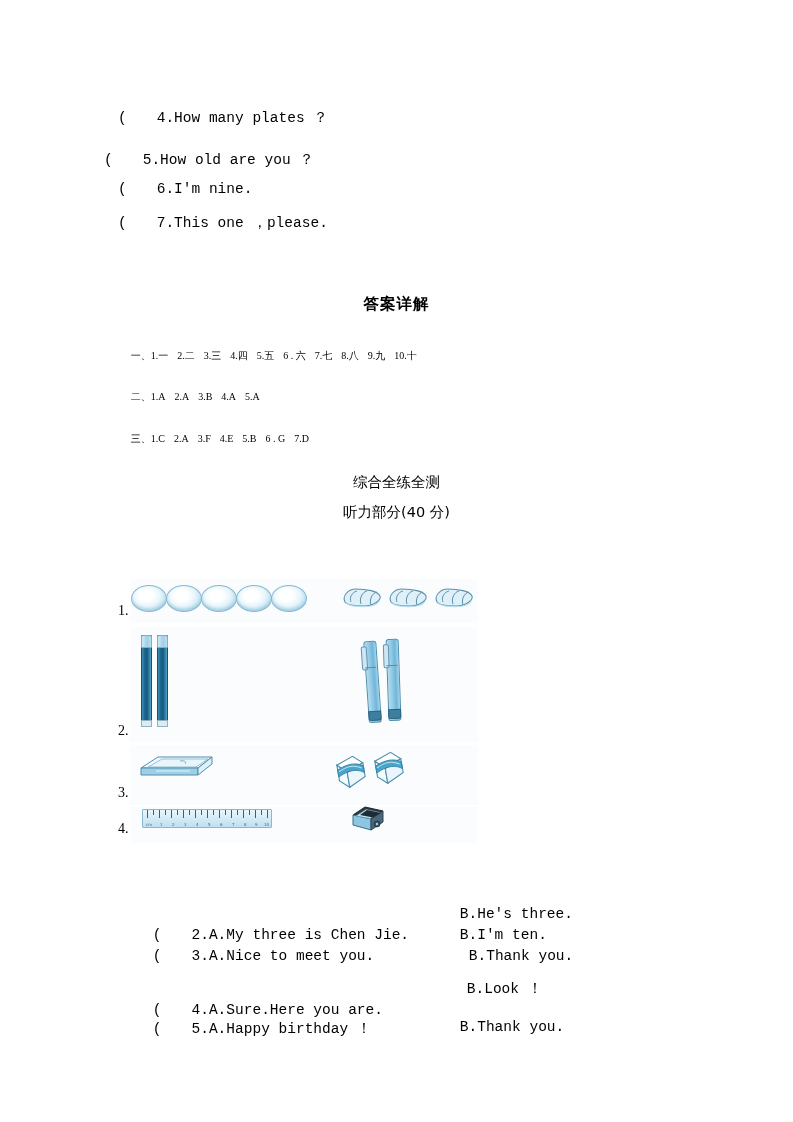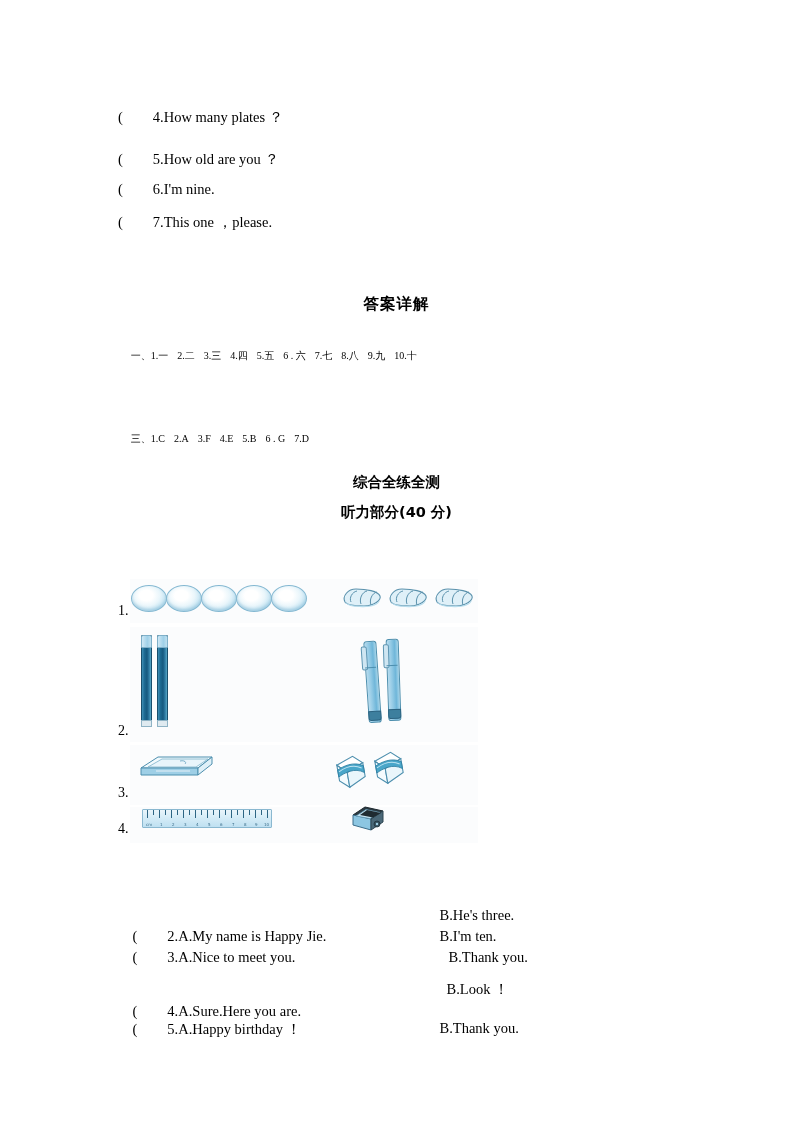--- a/index.html
+++ b/index.html
@@ -22,33 +22,32 @@
 
   
   .txt {
     position: absolute;
     white-space: pre;
     line-height: 1.1;
   }
   .cn {
     font-family: "DejaVu Sans", "Liberation Sans", sans-serif;
     font-size: 14.5px;
-    font-weight: bold;
   }
   .cn-bold {
     font-family: "DejaVu Sans", "Liberation Sans", sans-serif;
     font-size: 15.5px;
     font-weight: bold;
     letter-spacing: 1px;
   }
 
   
   .qline {
     position: absolute;
-    font-family: Liberation Serif, serif;
+    font-family: Liberation Mono, monospace;
     font-size: 14.5px;
     white-space: pre;
   }
   .paren { display: inline-block; }
   .blank-gap { display: inline-block; width: 30px; }
 
   
   .ans-row {
     position: absolute;
     white-space: pre;
@@ -219,34 +218,37 @@
   
   .sharp { position: absolute; width: 34px; height: 28px; }
 </style>
 </head>
 <body>
 
 <div class="page">
 
   <div class="qline" style="left:118px; top:108px;"><span class="paren">(</span><span class="blank-gap"></span><span>4.How many plates ？</span></div>
 
-  <div class="qline" style="left:118px; top:150px;"><span class="paren">(</span><span class="blank-gap"></span><span>5.How old are you ？</span></div>
+  <div class="qline" style="left:104px; top:150px;"><span class="paren">(</span><span class="blank-gap"></span><span>5.How old are you ？</span></div>
 
   <div class="qline" style="left:118px; top:181px;"><span class="paren">(</span><span class="blank-gap"></span><span>6.I'm nine.</span></div>
 
   <div class="qline" style="left:118px; top:213px;"><span class="paren">(</span><span class="blank-gap"></span><span>7.This one ，please.</span></div>
 
   <div class="center-head cn-bold" style="top:294px;">
     <span>答案详解</span>
   </div>
 
   <div class="ans-row" style="left:118px; top:338px;">
     <span class="lead">一、</span><span class="item">1.一</span><span class="item">2.二</span><span class="item">3.三</span><span class="item">4.四</span><span class="item">5.五</span><span class="item">6 . 六</span><span class="item">7.七</span><span class="item">8.八</span><span class="item">9.九</span><span class="item">10.十</span>
   </div>
 
+  <div class="ans-row" style="left:118px; top:379px;">
+    <span class="lead">二、</span><span class="item">1.A</span><span class="item">2.A</span><span class="item">3.B</span><span class="item">4.A</span><span class="item">5.A</span>
+  </div>
 
   <div class="ans-row" style="left:118px; top:421px;">
     <span class="lead">三、</span><span class="item">1.C</span><span class="item">2.A</span><span class="item">3.F</span><span class="item">4.E</span><span class="item">5.B</span><span class="item">6 . G</span><span class="item">7.D</span>
   </div>
 
   <div class="center-head cn" style="top:473px;">
     <span>综合全练全测</span>
   </div>
   <div class="center-head cn" style="top:503px;">
     <span>听力部分(40 分)</span>
@@ -415,21 +417,21 @@
       </div>
     </div>
   </div>
 
 
   <div class="qline" style="left:425px; top:890px;">
     <span>B.He's three.</span>
   </div>
 
   <div class="qline" style="left:118px; top:911px;">
-    <span class="paren">(</span><span class="blank-gap"></span><span>2.</span><span>A.My name is Happy Jie.</span>
+    <span class="paren">(</span><span class="blank-gap"></span><span>2.</span><span>A.My three is Chen Jie.</span>
   </div>
   <div class="qline" style="left:425px; top:911px;">
     <span>B.I'm ten.</span>
   </div>
 
   <div class="qline" style="left:118px; top:932px;">
     <span class="paren">(</span><span class="blank-gap"></span><span>3.</span><span>A.Nice to meet you.</span>
   </div>
   <div class="qline" style="left:434px; top:932px;">
     <span>B.Thank you.</span>

